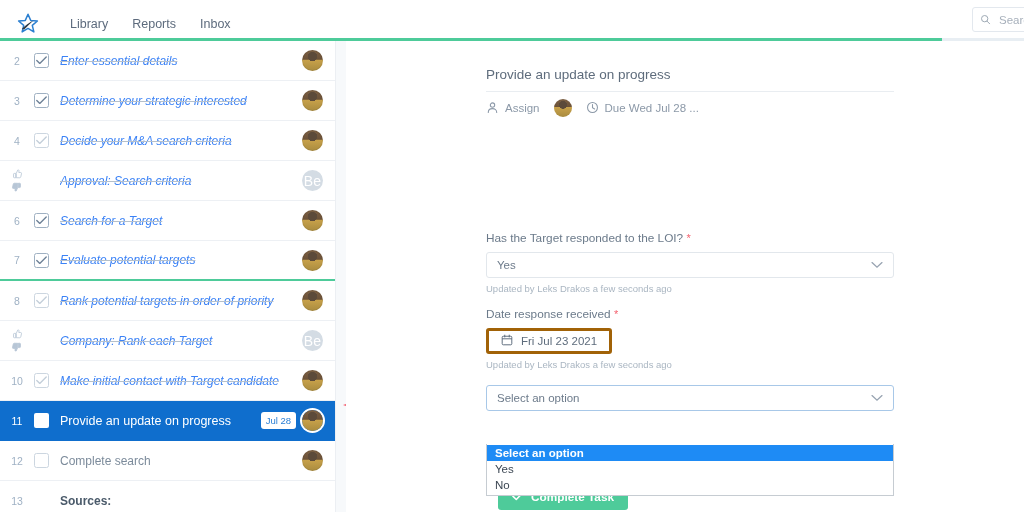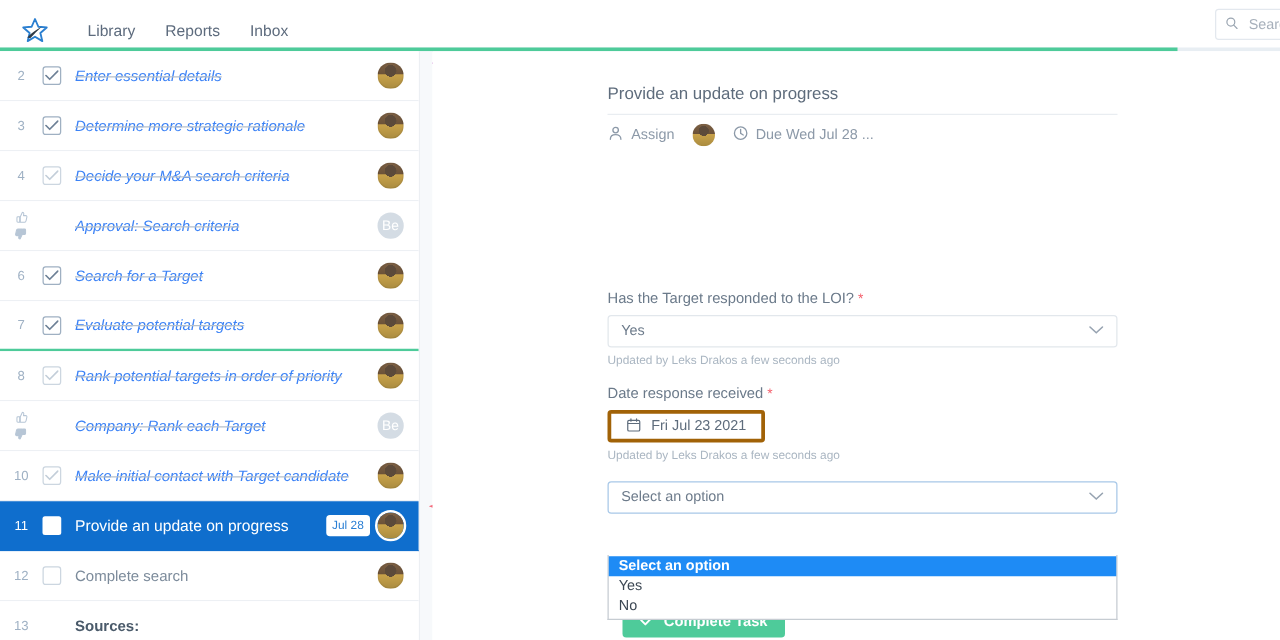--- a/index.html
+++ b/index.html
@@ -10,21 +10,21 @@
     background: #ffffff;
     font-family: "Liberation Sans", sans-serif;
     -webkit-font-smoothing: antialiased;
   }
 
   
   .header {
     position: absolute; top: 0; left: 0;
     width: 1024px; height: 51px;
     background: #ffffff;
-    border-bottom: 1px solid #a21caf;
+    border-bottom: 4px solid #a21caf;
     display: flex; align-items: center;
   }
   .logo {
     width: 40px; height: 38px;
     display: flex; align-items: center; justify-content: center;
     margin-left: 8px;
   }
   .nav { display: flex; align-items: center; margin-left: 10px; }
   .nav-item {
     font-size: 12.5px;
@@ -160,21 +160,21 @@
       radial-gradient(circle at 50% 32%, #5c4a3a 0 26%, rgba(0,0,0,0) 27%),
       linear-gradient(180deg, #7c6044 0%, #6b5138 45%, #c9a24a 46%, #a98b3f 100%);
     box-shadow: inset 0 0 0 1px rgba(0,0,0,.06);
   }
   .avatar.ring { box-shadow: 0 0 0 2px #ffffff; }
   .avatar-initials {
     width: 21px; height: 21px; border-radius: 50%;
     flex: 0 0 21px; margin-right: 12px;
     background: #d4dce4;
     color: #ffffff;
-    font-size: 11px;
+    font-size: 14px;
     display: flex; align-items: center; justify-content: center;
     letter-spacing: .2px;
   }
 
   
   .arrow-annot {
     position: absolute;
     left: 341px; top: 393px;
     width: 148px; height: 24px;
     pointer-events: none;
@@ -349,21 +349,21 @@
       <div class="task-label">Enter essential details</div>
       <div class="avatar"></div>
     </div>
     <div class="task-row">
       <div class="idx">3</div>
       <div class="checkbox">
         <svg class="tick" viewBox="0 0 14 11">
           <path d="M1 5.4L4.8 9.2 13 1" fill="none" stroke="#6d8096" stroke-width="1.7" stroke-linecap="round" stroke-linejoin="round"></path>
         </svg>
       </div>
-      <div class="task-label">Determine more strategic rationale</div>
+      <div class="task-label">Determine your strategic interested</div>
       <div class="avatar"></div>
     </div>
     <div class="task-row">
       <div class="idx">4</div>
       <div class="checkbox faded">
         <svg class="tick" viewBox="0 0 14 11">
           <path d="M1 5.4L4.8 9.2 13 1" fill="none" stroke="#c3ced9" stroke-width="1.7" stroke-linecap="round" stroke-linejoin="round"></path>
         </svg>
       </div>
       <div class="task-label">Decide your M&amp;A search criteria</div>

